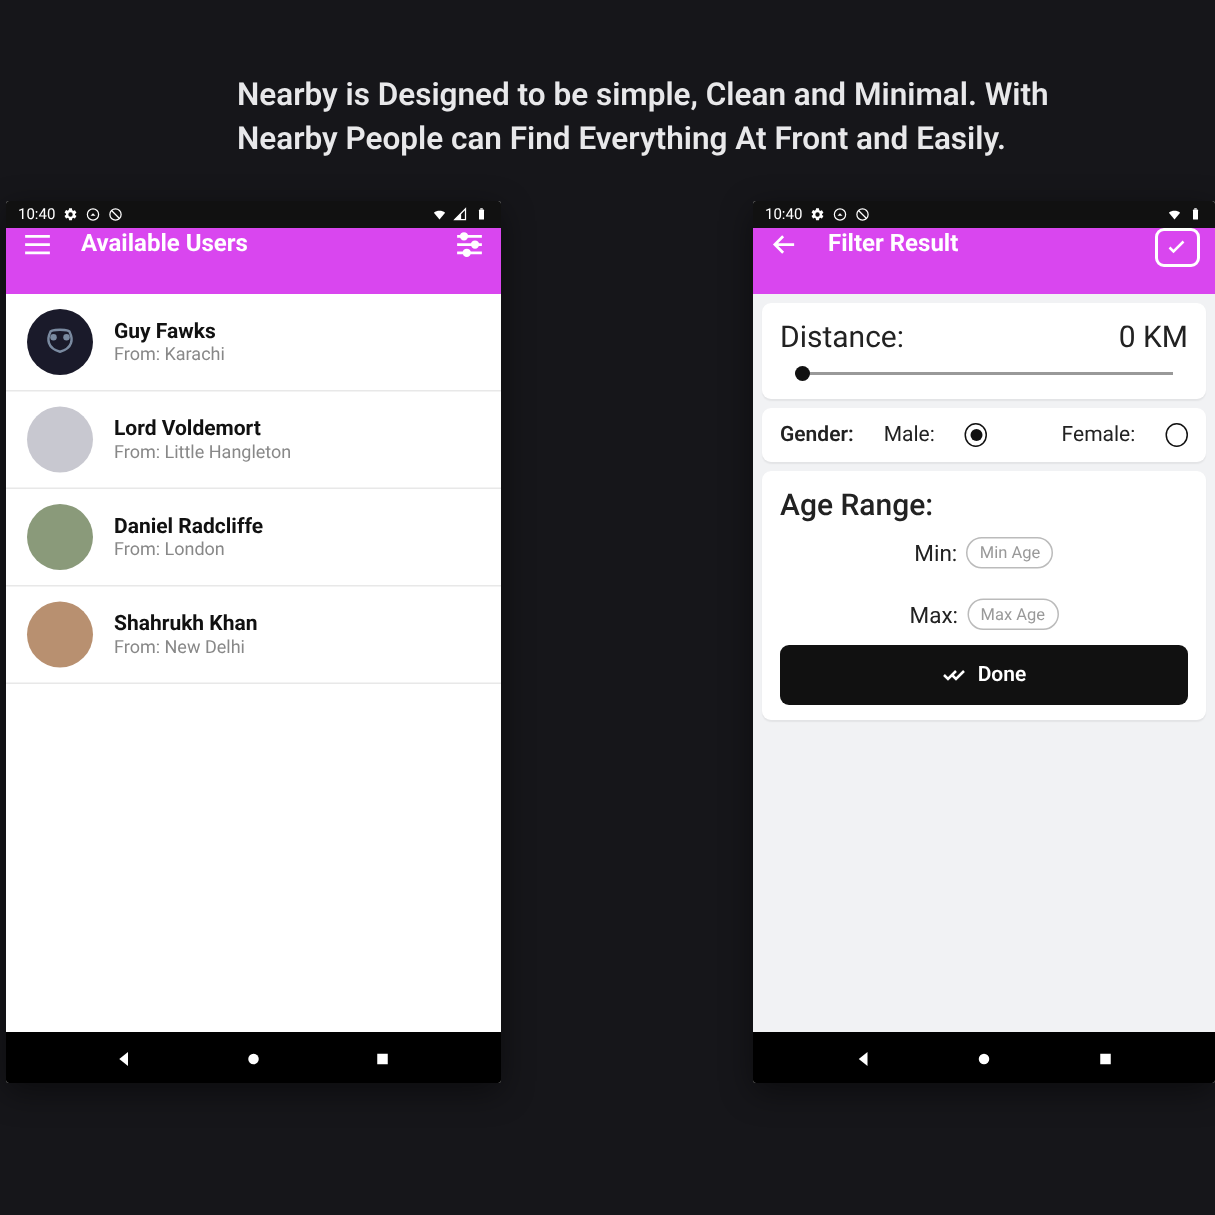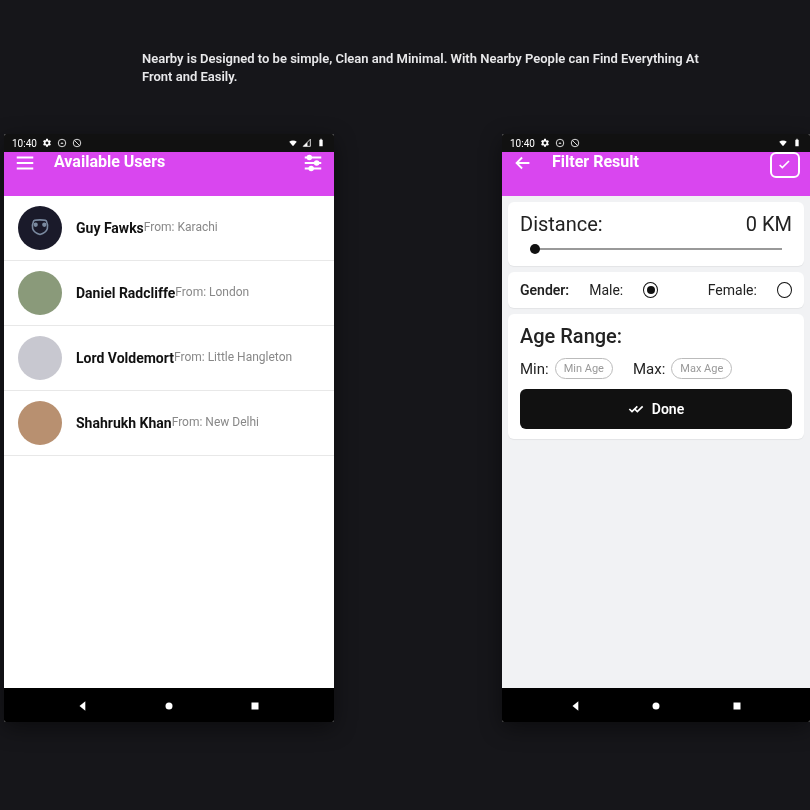--- a/index.html
+++ b/index.html
@@ -4,23 +4,23 @@
 <style>
   * { box-sizing: border-box; margin: 0; padding: 0; }
   body {
     width: 810px; height: 810px;
     background: #16161a;
     font-family: -apple-system, BlinkMacSystemFont, "Segoe UI", Roboto, Arial, sans-serif;
     overflow: hidden; position: relative;
   }
   .headline {
     position: absolute;
-    top: 50px; left: 142px; right: 90px;
+    top: 50px; left: 158px; right: 90px;
     color: #e8e8ea;
-    font-size: 13px;
+    font-size: 21px;
     font-weight: 600;
     line-height: 1.4;
   }
   .phone {
     position: absolute;
     background: #ffffff;
     width: 330px;
     height: 588px;
     box-shadow: 0 6px 22px rgba(0,0,0,.45);
     display: flex; flex-direction: column;
@@ -63,21 +63,21 @@
     display:flex; align-items:center; gap:14px;
     padding: 10px 14px 10px 14px;
     border-bottom: 1px solid #e8e8e8;
   }
   .avatar {
     width:44px; height:44px; border-radius:50%;
     background:#ccc; flex-shrink:0;
     display:flex; align-items:center; justify-content:center;
     font-size:18px; color:#666;
   }
-  .row .meta { display:flex; flex-direction:row; }
+  .row .meta { display:flex; flex-direction:column; }
   .row .name { font-weight:700; font-size:14px; color:#111; }
   .row .from { font-size:12px; color:#888; margin-top:0; }
 
   
   .filter-body { flex:1; background:#f1f2f4; padding: 6px; display:flex; flex-direction:column; gap:6px; }
   .card {
     background:#fff; border-radius:6px; padding:10px 12px;
     box-shadow: 0 1px 1px rgba(0,0,0,.06);
     font-size:14px; color:#222;
   }
@@ -90,21 +90,21 @@
   .gender-row .lbl { font-weight:600; }
   .radio {
     width:16px; height:16px; border-radius:50%;
     border:1.6px solid #111; display:inline-flex;
     align-items:center; justify-content:center;
   }
   .radio .dot { width:8px; height:8px; border-radius:50%; }
   .radio.checked .dot { background:#111; }
 
   .age-card .age-title { text-align:left; font-weight:500; margin-bottom:10px; font-size:20px; }
-  .age-inputs { display:flex; gap:20px; align-items:flex-end; justify-content:flex-start; }
+  .age-inputs { display:flex; gap:20px; align-items:center; justify-content:flex-start;flex-direction:column; }
   .age-inputs .pair { display:flex; align-items:center; gap:6px; font-size:15px; }
   .chip-input {
     border:1px solid #bbb; border-radius:14px;
     padding:3px 8px; font-size:11px; color:#999; min-width:48px; text-align:center;
     background:#fff;
   }
 
   .done-btn {
     margin-top:10px;
     background:#111; color:#fff; border-radius:6px;
@@ -200,31 +200,31 @@
             <circle cx="16" cy="9" r="2"></circle>
             <path d="M6 6c0-2 12-2 12 0 2 4 2 10-6 12-8-2-8-8-6-12z" fill="none" stroke="#7a8aa0" stroke-width="1.5"></path>
           </svg>
       </div>
       <div class="meta">
         <div class="name">Guy Fawks</div>
         <div class="from">From: Karachi</div>
       </div>
     </div>
     <div class="row">
+      <div class="avatar" style="background:#c8c8d0;"></div>
+      <div class="meta">
+        <div class="name">Lord Voldemort</div>
+        <div class="from">From: Little Hangleton</div>
+      </div>
+    </div>
+    <div class="row">
       <div class="avatar" style="background:#8a9a7a;"></div>
       <div class="meta">
         <div class="name">Daniel Radcliffe</div>
         <div class="from">From: London</div>
-      </div>
-    </div>
-    <div class="row">
-      <div class="avatar" style="background:#c8c8d0;"></div>
-      <div class="meta">
-        <div class="name">Lord Voldemort</div>
-        <div class="from">From: Little Hangleton</div>
       </div>
     </div>
     <div class="row">
       <div class="avatar" style="background:#b89070;"></div>
       <div class="meta">
         <div class="name">Shahrukh Khan</div>
         <div class="from">From: New Delhi</div>
       </div>
     </div>
   </div>

